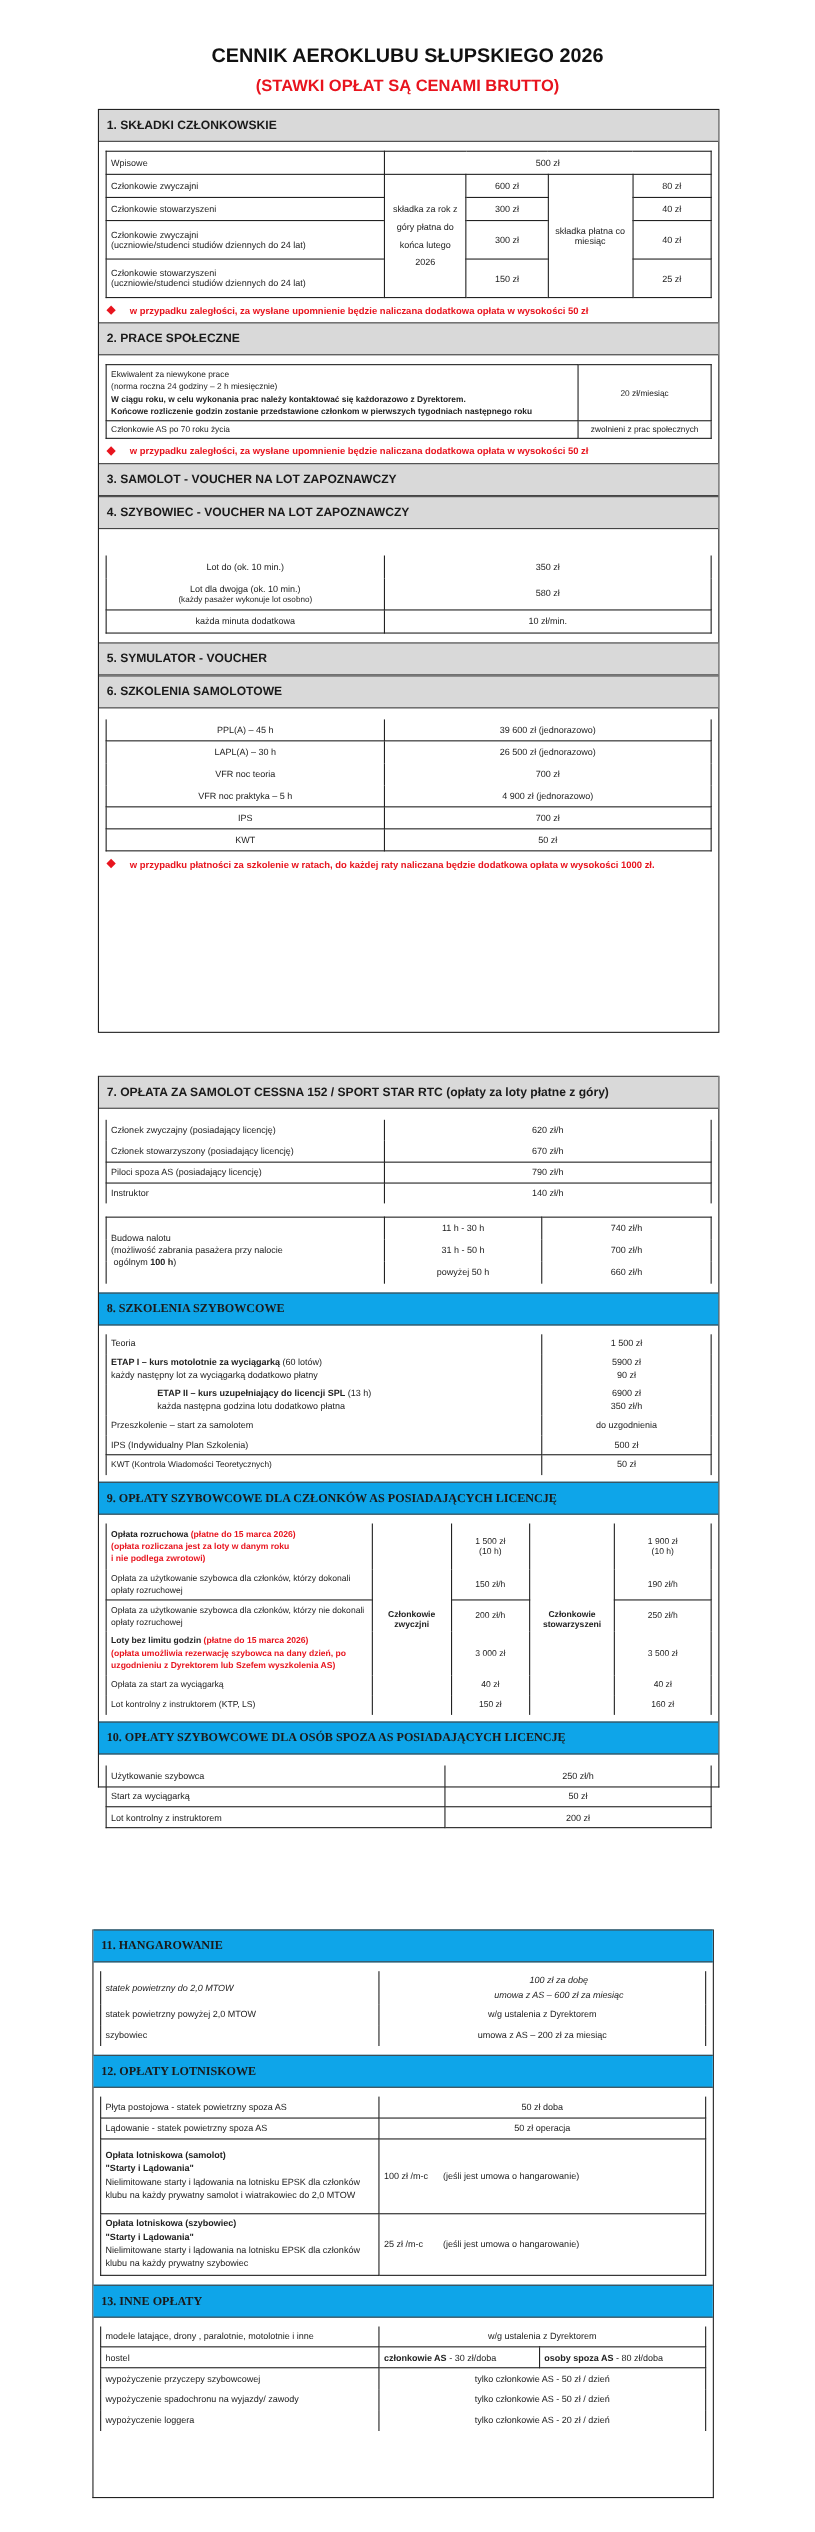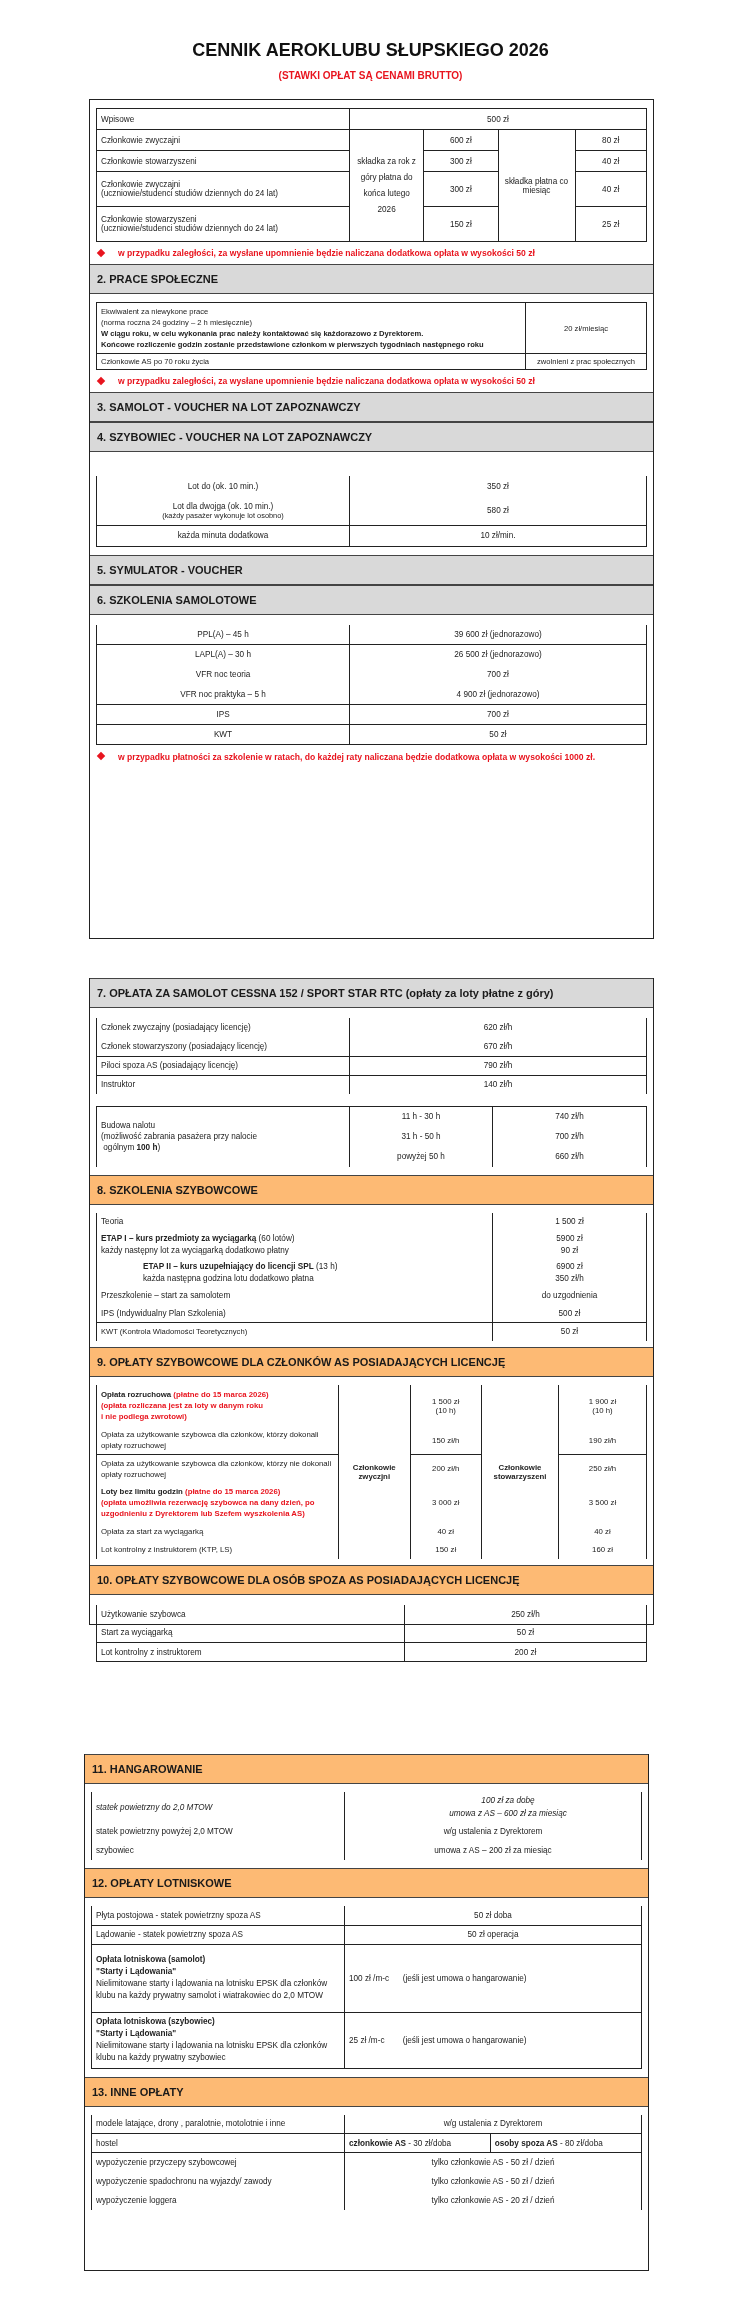--- a/index.html
+++ b/index.html
@@ -1,41 +1,42 @@
 <!DOCTYPE html>
 <html><head>
 <meta charset="utf-8">
 <style>
   html,body{margin:0;padding:0;background:#fff;}
   body{width:741px;height:2302px;position:relative;font-family:"Liberation Sans",sans-serif;color:#1a1a1a;overflow:hidden;}
   .title{position:absolute;left:0;width:741px;top:40px;text-align:center;font-weight:bold;font-size:18px;color:#111;}
-  .subtitle{position:absolute;left:0;width:741px;top:70px;text-align:center;font-weight:bold;font-size:10px;color:#e8141e;}
+  .subtitle{position:absolute;left:0;width:741px;top:70px;text-align:center;font-weight:bold;font-size:15px;color:#e8141e;}
   .box{position:absolute;border:1.5px solid #222;background:#fff;}
   .sec-head{background:#d9d9d9;font-weight:bold;font-size:11px;padding:0 7px;height:28px;line-height:28px;border-bottom:1px solid #444;border-top:1px solid #444;}
-  .sec-head.dark{background:#fdba74;}
+  .sec-head.dark{background:#0ea5e9;font-family:Liberation Serif, serif;}
   table{border-collapse:collapse;font-size:8.2px;color:#222;}
   td{border:1px solid #222;padding:2px 4px;vertical-align:middle;}
   .c{text-align:center;}
   .b{font-weight:bold;}
   .red{color:#e8141e;font-weight:bold;}
   .note{font-size:8.6px;color:#e8141e;font-weight:bold;padding:2px 0 3px 6px;display:flex;align-items:flex-start;}
   .diamond{display:inline-block;width:6px;height:6px;background:#e8141e;transform:rotate(45deg);margin:2px 14px 0 2px;flex:none;}
   .tbl{margin:8px 6px 4px 6px;width:calc(100% - 12px);}
   .nob td{border-top:none;border-bottom:none;}
   .nob tr.bline td{border-bottom:1px solid #222;}
   .nob tr.tline td{border-top:1px solid #222;}
 </style>
 </head>
 <body>
 
 <div class="title">CENNIK AEROKLUBU SŁUPSKIEGO 2026</div>
 <div class="subtitle">(STAWKI OPŁAT SĄ CENAMI BRUTTO)</div>
 
 <div class="box" style="left:89px;top:99px;width:563px;height:838px;">
 
+  <div class="sec-head" style="border-top:none;">1. SKŁADKI CZŁONKOWSKIE</div>
   <table class="tbl" style="margin-top:8px;">
     <colgroup>
         <col style="width:46%">
         <col style="width:13.5%">
         <col style="width:13.5%">
         <col style="width:14%">
         <col style="width:13%">
       </colgroup>
     <tbody>
         <tr style="height:21px;">
@@ -231,21 +232,21 @@
         <col style="width:72%">
         <col style="width:28%">
       </colgroup>
     <tbody>
         <tr style="height:18px;">
           <td>Teoria</td>
           <td class="c">1 500 zł</td>
         </tr>
     <tr style="height:28px;">
       <td style="line-height:12px;">
-            <div><span class="b">ETAP I – kurs przedmioty za wyciągarką</span><span> (60 lotów)</span></div>
+            <div><span class="b">ETAP I – kurs motolotnie za wyciągarką</span><span> (60 lotów)</span></div>
             <div>każdy następny lot za wyciągarką dodatkowo płatny</div>
           </td>
       <td class="c" style="line-height:12px;">
             <div>5900 zł</div>
             <div>90 zł</div>
           </td>
     </tr>
     <tr style="height:28px;">
       <td style="line-height:12px;padding-left:46px;">
             <div><span class="b">ETAP II – kurs uzupełniający do licencji SPL</span><span> (13 h)</span></div>

